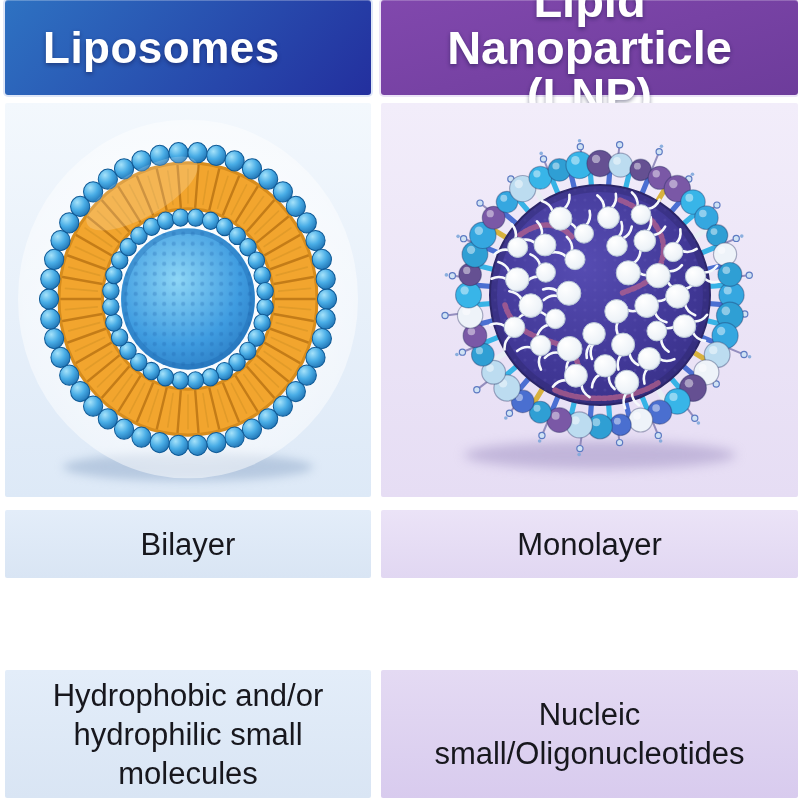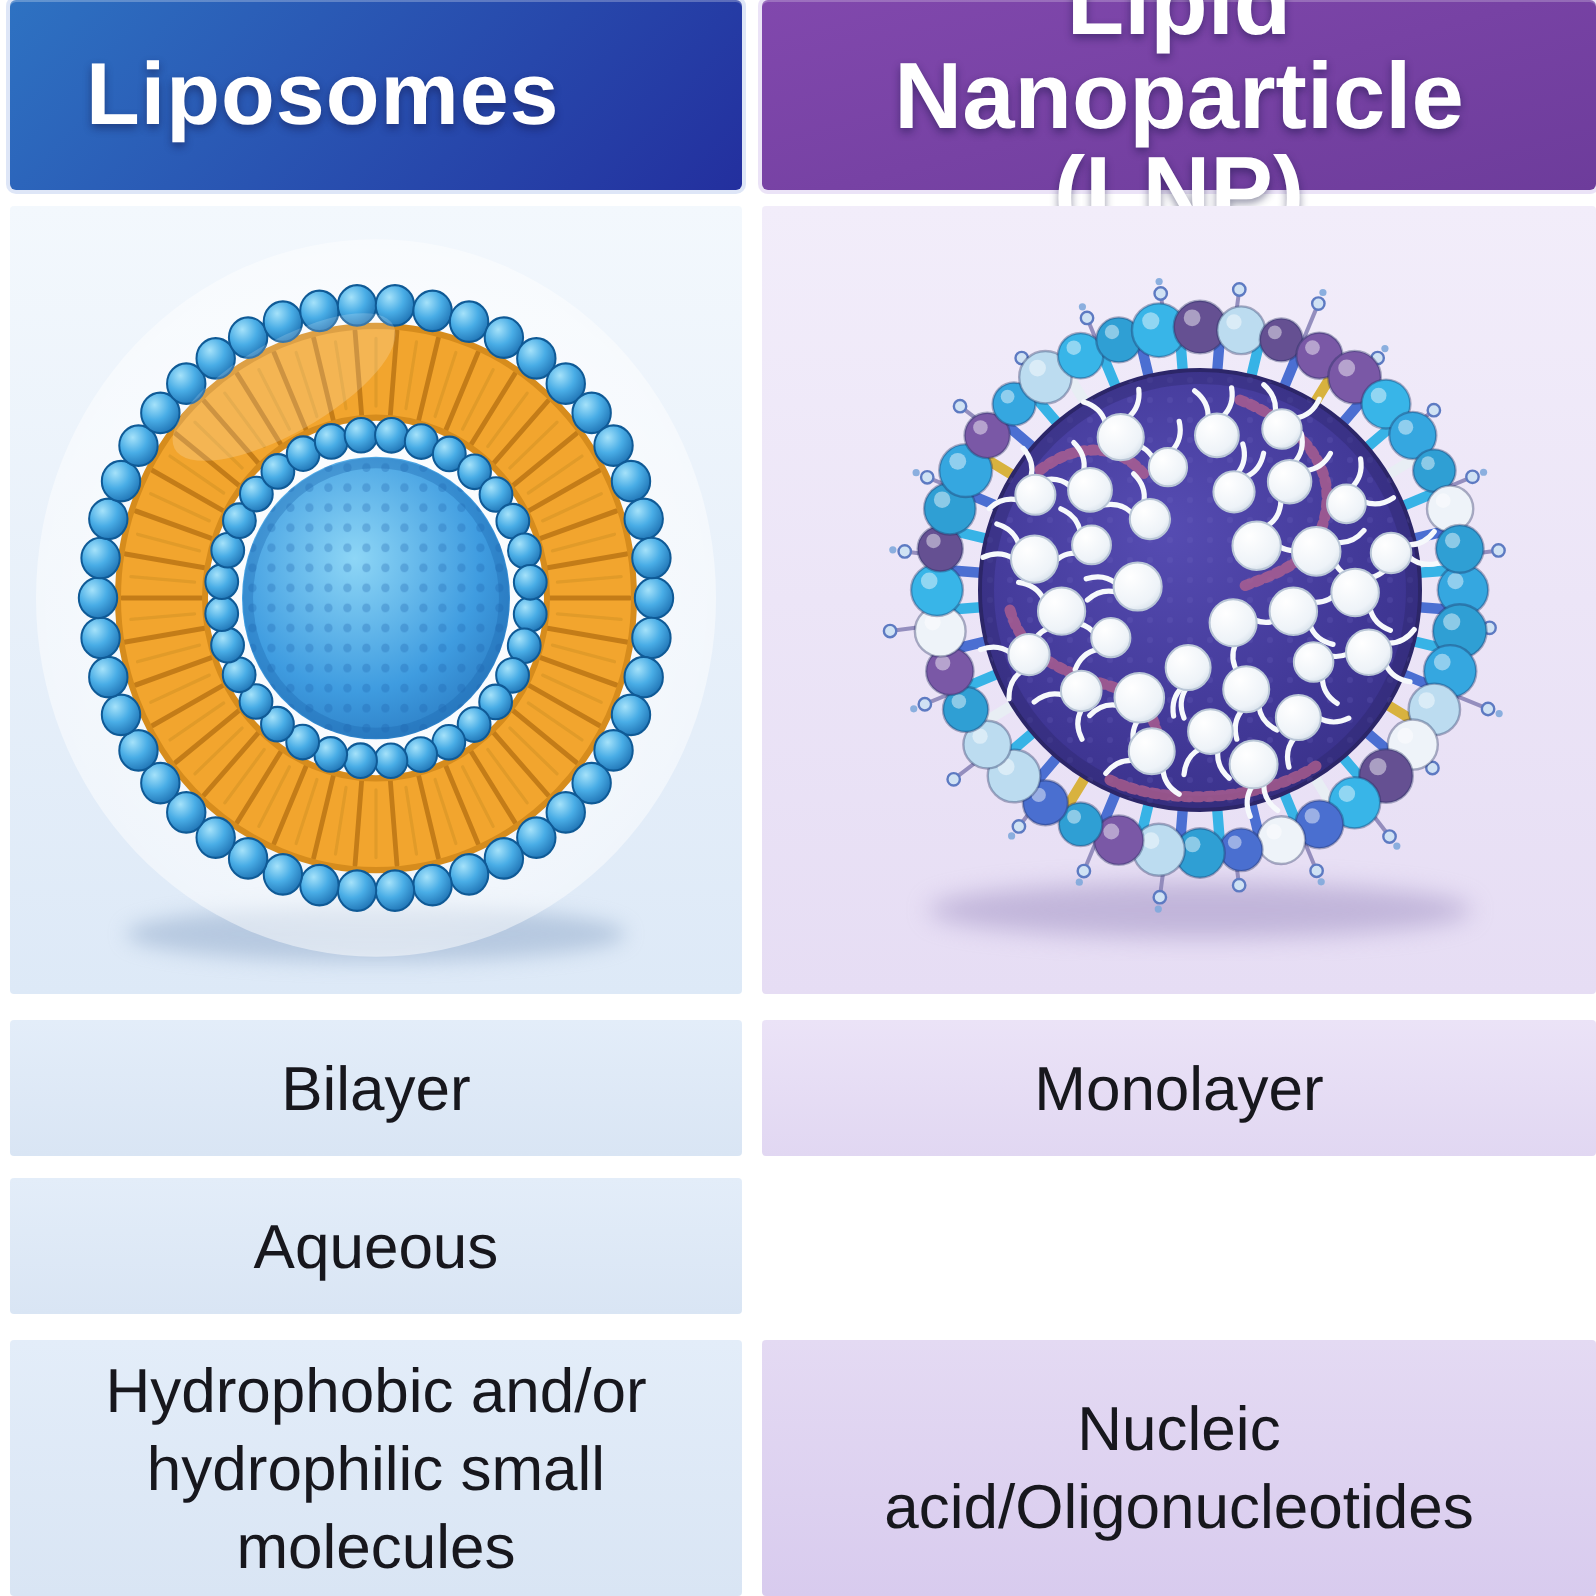--- a/index.html
+++ b/index.html
@@ -562,24 +562,21 @@
       </svg>
   </div>
 
   <div class="cellrow blue c1 r5">
     <span class="txt">Bilayer</span>
   </div>
   <div class="cellrow purple c2 r5">
     <span class="txt">Monolayer</span>
   </div>
 
-  <div class="cellrow blue c1 r7">
-    <span class="txt">Aqueous</span>
-  </div>
 
   <div class="cellrow blue c1 r9">
     <span class="txt">Hydrophobic and/or hydrophilic small molecules</span>
   </div>
   <div class="cellrow purple deep c2 r9">
-    <span class="txt">Nucleic acid/Oligonucleotides</span>
+    <span class="txt">Nucleic small/Oligonucleotides</span>
   </div>
 
 </div>
 
 </body></html>

